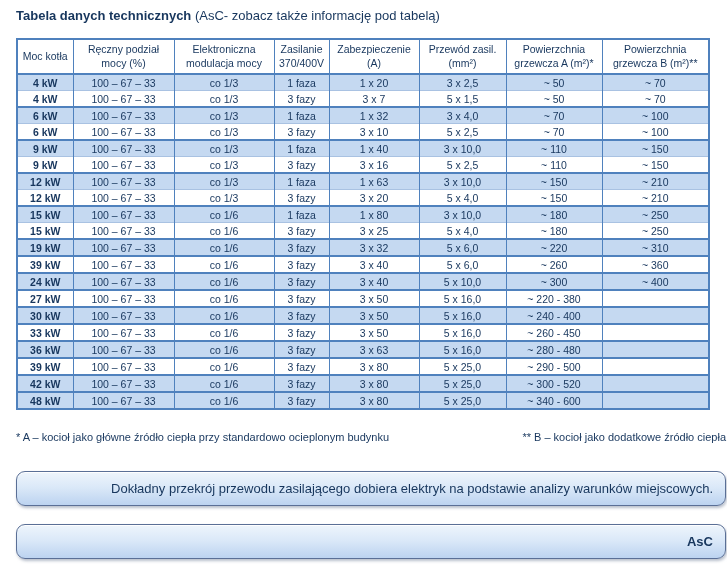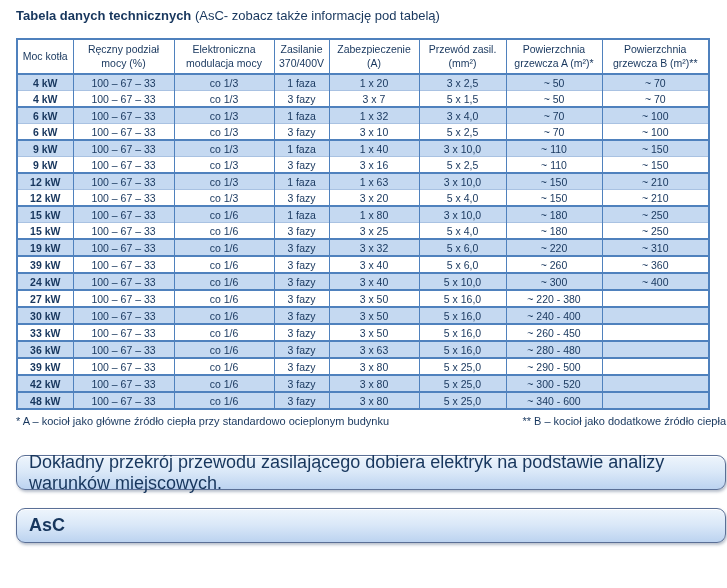--- a/index.html
+++ b/index.html
@@ -46,36 +46,37 @@
   }
   table.tech tr.shaded td { background:#c5d9f1; }
   table.tech tr.group-start td { border-top:2px solid #4f81bd; }
   table.tech td:first-child { font-weight:bold; }
 
   .footnotes {
     width:710px;
     display:flex;
     justify-content:space-between;
     font-size:11px;
-    margin-top:5px;
+    margin-top:21px;
     color:#17365d;
   }
 
   .note-box {
     width:684px;
     height:33px;
     border:1px solid #5a6f96;
     border-radius:9px;
     background:linear-gradient(180deg,#eef5fc 0%,#dae8f8 48%,#bcd3f0 100%);
     box-shadow:1px 2px 3px rgba(125,138,160,0.55), inset 0 1px 0 rgba(255,255,255,0.9);
     display:flex;
     align-items:center;
     padding:0 12px;
-    font-size:18px;
-    color:#17365d;
+    font-size:13px;
+    color:#17365d;
+    justify-content:flex-end;
   }
   .note-box .n-bold { font-weight:bold; white-space:pre; }
   #note1 { margin-top:28px; }
   #note2 { margin-top:18px; }
 </style>
 </head>
 <body>
 
 <div class="page">
 

